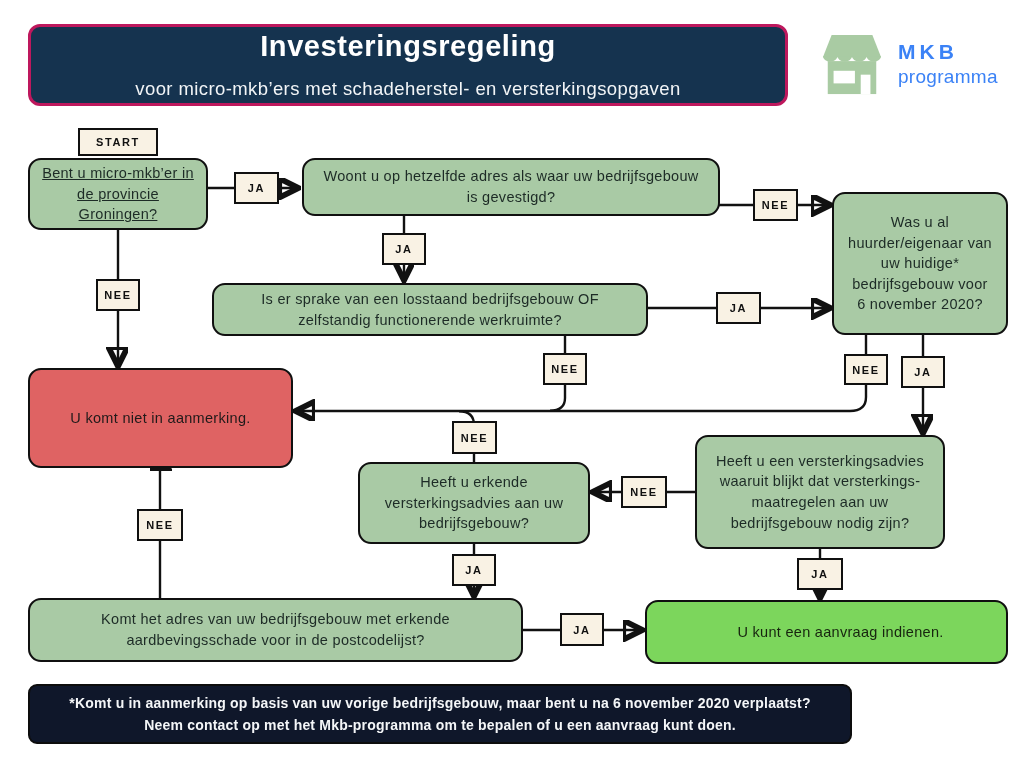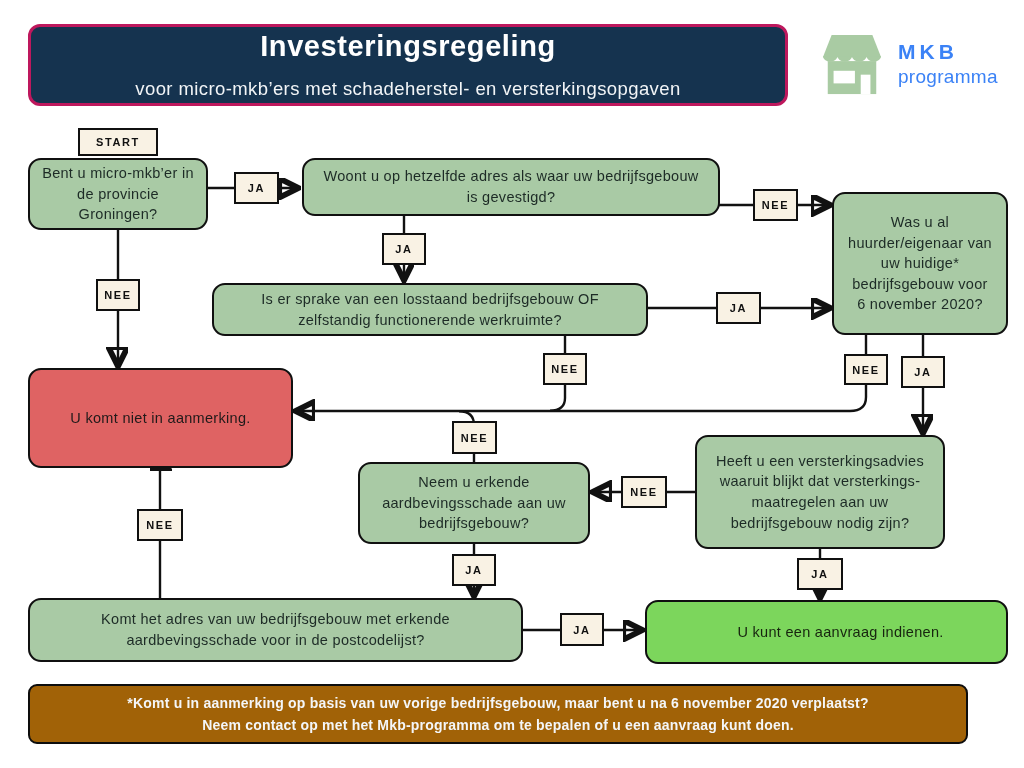--- a/index.html
+++ b/index.html
@@ -32,22 +32,22 @@
     padding:4px 12px; z-index:2; }
   .node.red { background:#df6363; color:#201a1a; }
   .node.go  { background:#7cd65c; color:#17240f;padding-left:40px; }
 
   
   .tag { position:absolute; background:#f9f2e4; border:2.5px solid #101010;
     display:flex; align-items:center; justify-content:center;
     font-size:11px; font-weight:bold; letter-spacing:1.6px; color:#111111; z-index:3; }
 
   
-  .footer-bar { position:absolute; left:28px; top:684px; width:940px; height:60px;
-    background:#a16207; border:2.5px solid #0d0d0d; border-radius:9px;
+  .footer-bar { position:absolute; left:28px; top:684px; width:824px; height:60px;
+    background:#0f172a; border:2.5px solid #0d0d0d; border-radius:9px;
     display:flex; flex-direction:column; align-items:center; justify-content:center; z-index:2; }
   .footer-line { color:#f4f6f8; font-size:14px; font-weight:bold; letter-spacing:0.2px; line-height:1.6; }
 </style>
 </head>
 <body>
 
 <div class="canvas">
 
   <div class="header-bar">
     <div class="header-title">Investeringsregeling</div>
@@ -88,31 +88,31 @@
     <path d="M866 335 V397 Q866 411 850 411 L298 411" marker-end="url(#arrow)"></path>
     <path d="M565 336 V398 Q565 410.5 550 410.8"></path>
     <path d="M474 463 V425 Q474 411.5 459 411.3"></path>
     <path d="M695 492 H595" marker-end="url(#arrow)"></path>
     <path d="M474 543 V594" marker-end="url(#arrow)"></path>
     <path d="M820 549 V596" marker-end="url(#arrow)"></path>
     <path d="M160 598 V454" marker-end="url(#arrow)"></path>
     <path d="M523 630 H640" marker-end="url(#arrow)"></path>
   </svg>
 
-  <div class="node" style="left:28px; top:158px; width:180px; height:72px;">Bent u micro-mkb’er in de provincie Groningen?</div>
+  <div class="node" style="left:28px; top:158px; width:180px; height:72px;text-decoration:underline;">Bent u micro-mkb’er in de provincie Groningen?</div>
 
   <div class="node" style="left:302px; top:158px; width:418px; height:58px;">Woont u op hetzelfde adres als waar uw bedrijfsgebouw is gevestigd?</div>
 
   <div class="node" style="left:212px; top:283px; width:436px; height:53px;">Is er sprake van een losstaand bedrijfsgebouw OF zelfstandig functionerende werkruimte?</div>
 
   <div class="node" style="left:832px; top:192px; width:176px; height:143px; padding:20px 14px;">Was u al huurder/eigenaar van uw huidige* bedrijfsgebouw voor 6 november 2020?</div>
 
   <div class="node red" style="left:28px; top:368px; width:265px; height:100px;">U komt niet in aanmerking.</div>
 
-  <div class="node" style="left:358px; top:462px; width:232px; height:82px;">Neem u erkende aardbevingsschade aan uw bedrijfsgebouw?</div>
+  <div class="node" style="left:358px; top:462px; width:232px; height:82px;">Heeft u erkende versterkingsadvies aan uw bedrijfsgebouw?</div>
 
   <div class="node" style="left:28px; top:598px; width:495px; height:64px;">Komt het adres van uw bedrijfsgebouw met erkende aardbevingsschade voor in de postcodelijst?</div>
 
   <div class="node" style="left:695px; top:435px; width:250px; height:114px;">Heeft u een versterkingsadvies waaruit blijkt dat versterkings-maatregelen aan uw bedrijfsgebouw nodig zijn?</div>
 
   <div class="node go" style="left:645px; top:600px; width:363px; height:64px;">U kunt een aanvraag indienen.</div>
 
   <div class="tag" style="left:78px;  top:128px; width:80px; height:28px;">START</div>
 
   <div class="tag" style="left:234px; top:172px; width:45px; height:32px;">JA</div>

